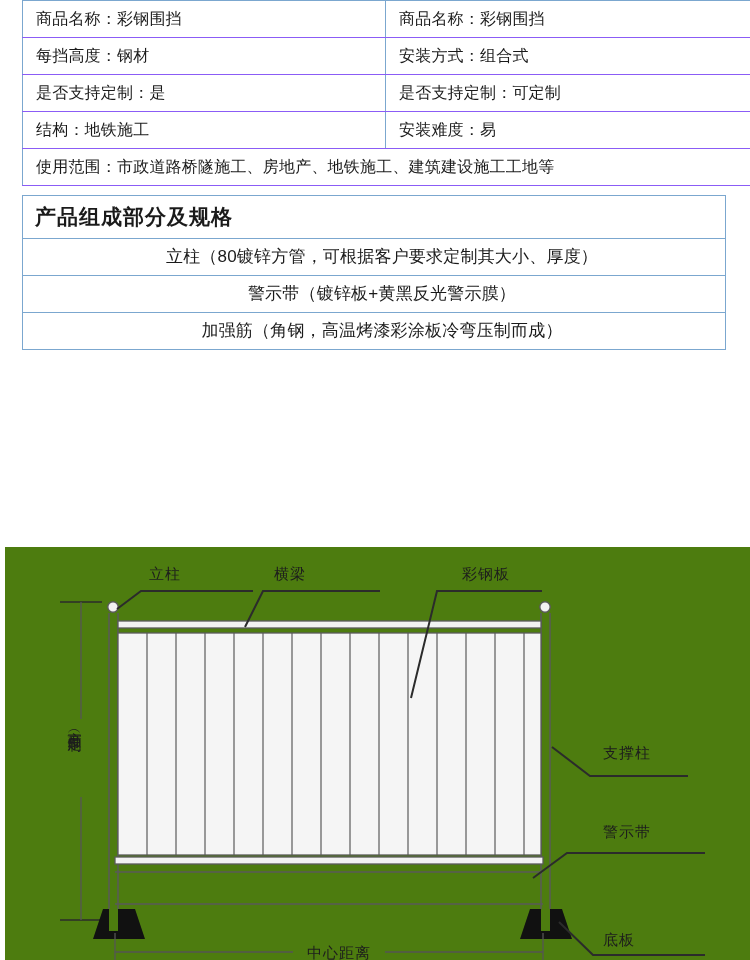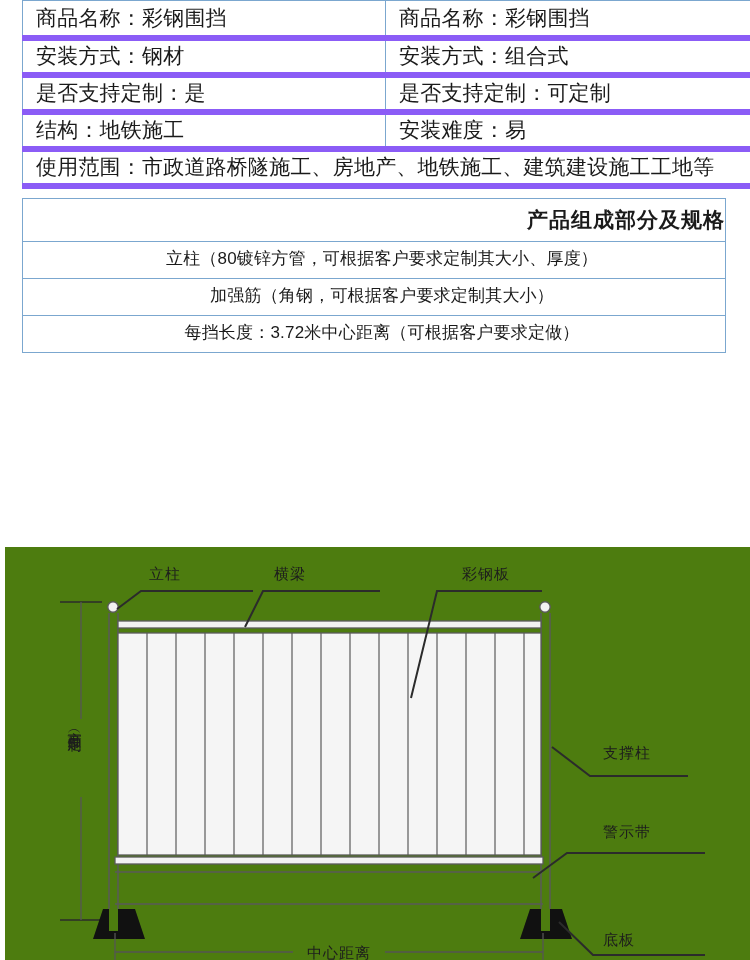--- a/index.html
+++ b/index.html
@@ -25,22 +25,22 @@
   
   .table-basic {
     width: 704px;
     margin: 0 0 0 22px;
     border-collapse: collapse;
     table-layout: fixed;
   }
   .table-basic tr { height: 37px; }
   .table-basic td {
     border-top: 1px solid #7ba7cf;
-    border-bottom: 6px solid #8b5cf6;
-    font-size: 21px;
+    border-bottom: 1px solid #8b5cf6;
+    font-size: 16px;
     line-height: 1.3;
     padding: 0 0 0 13px;
     vertical-align: middle;
     letter-spacing: 0.2px;
     white-space: nowrap;
   }
   .table-basic td.c-left {
     border-left: 1px solid #7ba7cf;
     border-right: 1px solid #7ba7cf;
     width: 349px;
@@ -70,25 +70,25 @@
     font-size: 17px;
     line-height: 1.3;
     padding: 0 0 0 16px;
     height: 36px;
     vertical-align: middle;
     letter-spacing: 0.2px;
     white-space: nowrap;
     text-align: center;
   }
   .table-parts td.parts-title {
-    text-align: right;
+    text-align: left;
     font-size: 21px;
     font-weight: bold;
     height: 42px;
-    padding-left: 2px;
+    padding-left: 12px;
     letter-spacing: 1px;
   }
 
   
   .diagram {
     position: absolute;
     left: 5px;
     top: 547px;
     width: 750px;
     height: 413px;
@@ -118,21 +118,21 @@
 
 <div class="spec-area">
 
   <table class="table-basic">
     <tbody>
       <tr>
         <td class="c-left">商品名称：彩钢围挡</td>
         <td class="c-right">商品名称：彩钢围挡</td>
       </tr>
       <tr>
-        <td class="c-left">安装方式：钢材</td>
+        <td class="c-left">每挡高度：钢材</td>
         <td class="c-right">安装方式：组合式</td>
       </tr>
       <tr>
         <td class="c-left">是否支持定制：是</td>
         <td class="c-right">是否支持定制：可定制</td>
       </tr>
       <tr>
         <td class="c-left">结构：地铁施工</td>
         <td class="c-right">安装难度：易</td>
       </tr>
@@ -146,24 +146,24 @@
 
   <table class="table-parts">
     <tbody>
       <tr>
         <td class="parts-title">产品组成部分及规格</td>
       </tr>
       <tr>
         <td>立柱（80镀锌方管，可根据客户要求定制其大小、厚度）</td>
       </tr>
       <tr>
-        <td>加强筋（角钢，可根据客户要求定制其大小）</td>
-      </tr>
-      <tr>
-        <td>每挡长度：3.72米中心距离（可根据客户要求定做）</td>
+        <td>警示带（镀锌板+黄黑反光警示膜）</td>
+      </tr>
+      <tr>
+        <td>加强筋（角钢，高温烤漆彩涂板冷弯压制而成）</td>
       </tr>
     </tbody>
   </table>
 </div>
 
 <div class="diagram">
   <svg viewBox="0 0 750 413" xmlns="http://www.w3.org/2000/svg">
 
     <g>
       <line x1="55" y1="55" x2="97" y2="55" stroke="#2b2b2b" stroke-width="1.6"></line>

